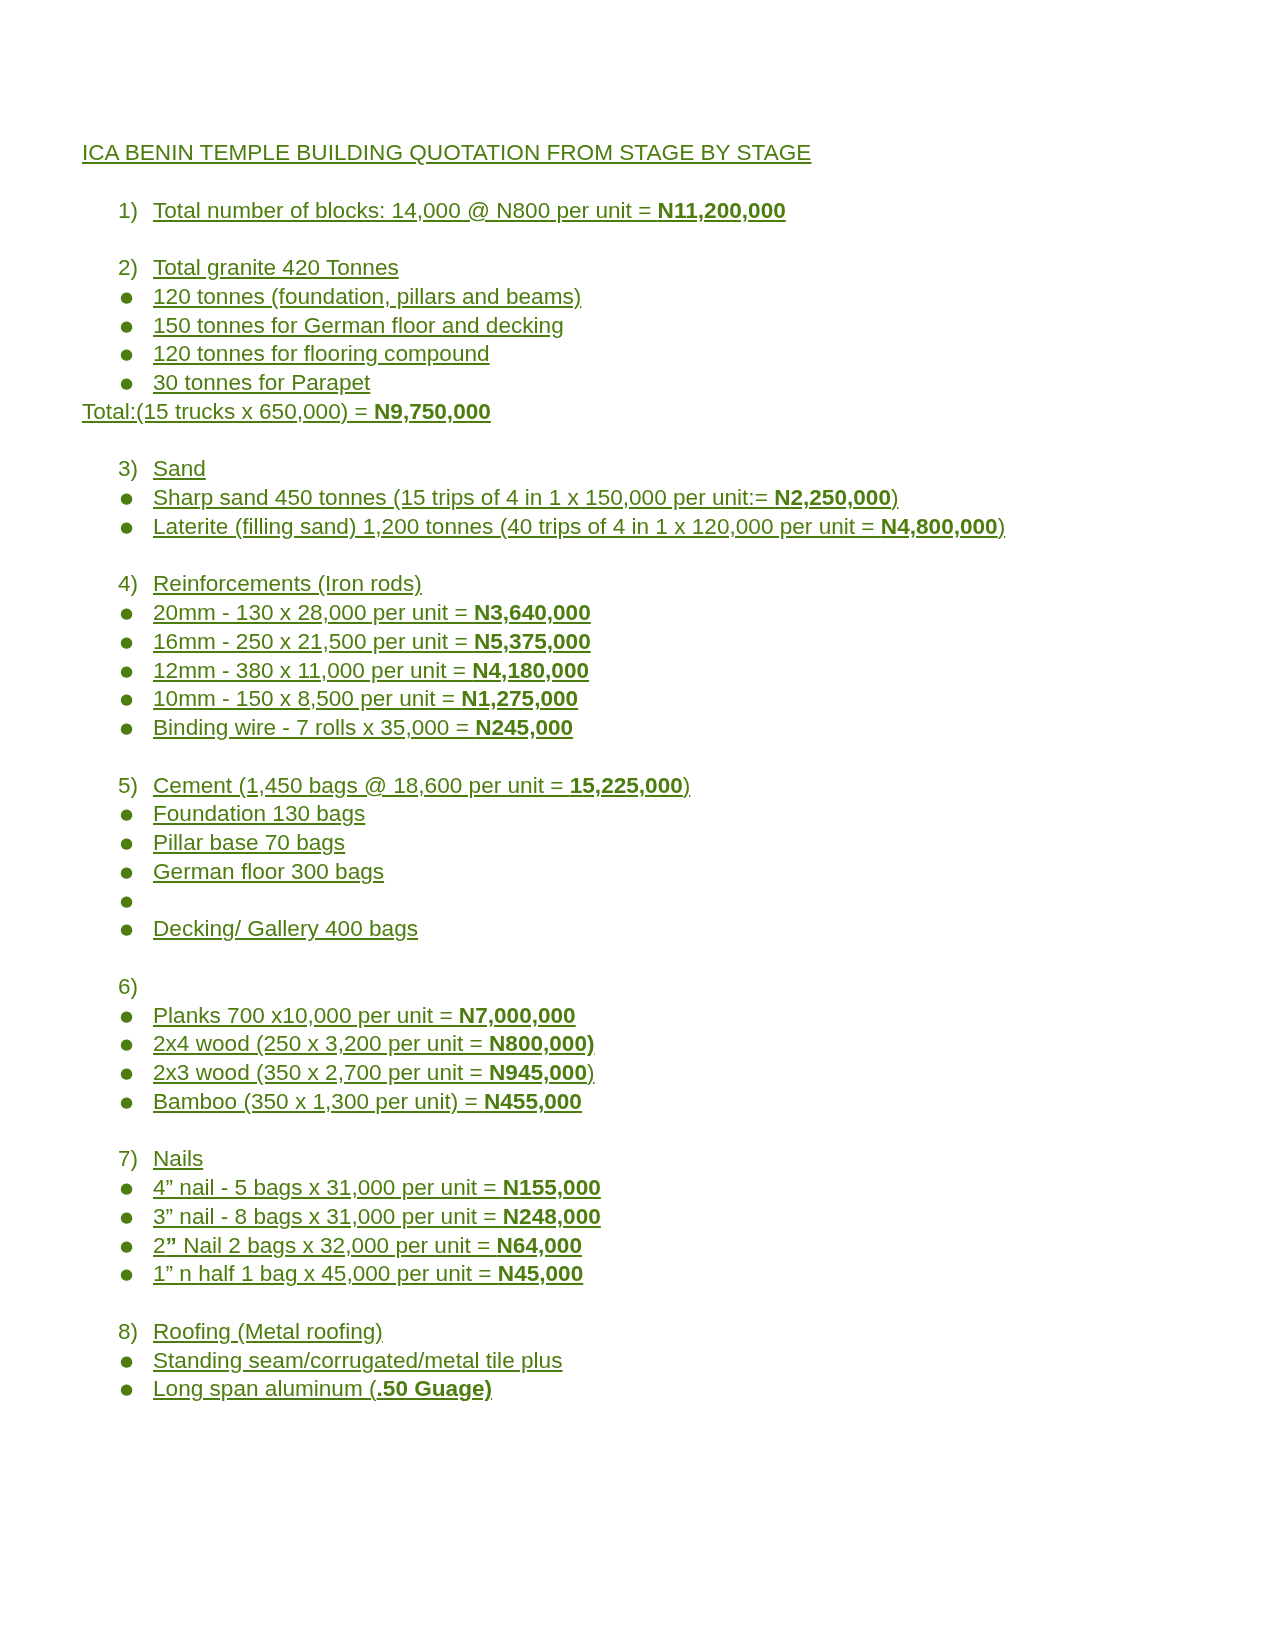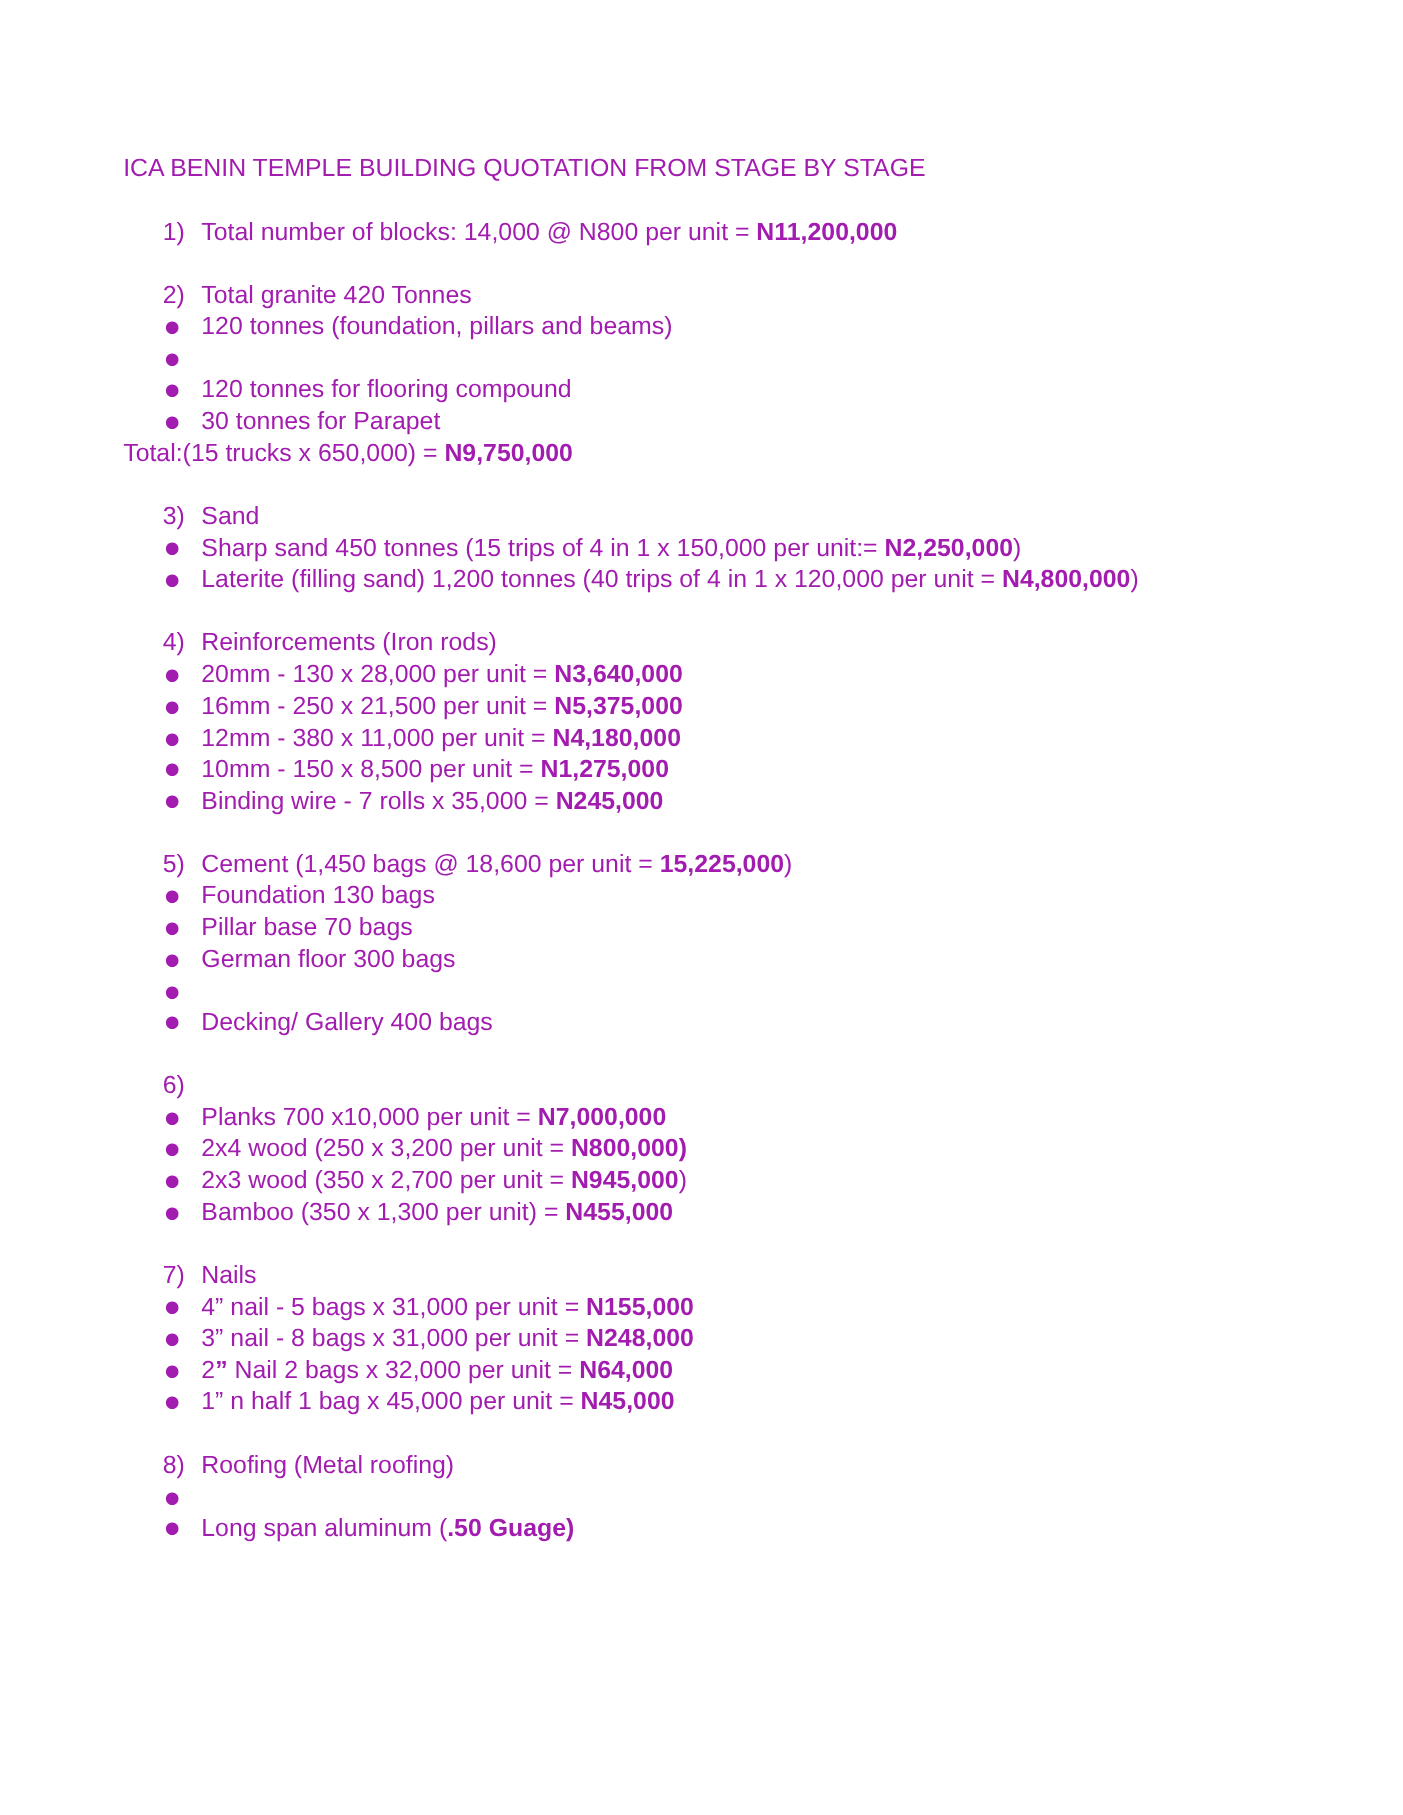--- a/index.html
+++ b/index.html
@@ -6,26 +6,27 @@
     margin: 0;
     padding: 0;
     background: #ffffff;
   }
   .page {
     position: relative;
     width: 1275px;
     height: 1650px;
     box-sizing: border-box;
     background: #ffffff;
-    color: #a21caf;
+    color: #4d7c0f;
     font-family: "Liberation Sans", "DejaVu Sans", sans-serif;
     font-size: 22.6px;
     line-height: 28.75px;
-    padding: 139px 60px 0 112px;
+    padding: 139px 60px 0 82px;
     overflow: hidden;
+    text-decoration: underline;
   }
   .line {
     position: relative;
     height: 28.75px;
     white-space: pre;
   }
   .line.blank {  }
   .line.title {  }
   .line.indented { padding-left: 71px; }
   .marker-num {
@@ -47,21 +48,21 @@
 <body>
 
 <div class="page">
   <div class="line title">ICA BENIN TEMPLE BUILDING QUOTATION FROM STAGE BY STAGE</div>
   <div id="doc-lines">
       <div class="line blank"></div>
       <div class="line indented"><span class="marker-num">1)</span><span>Total number of blocks: 14,000 @ N800 per unit = </span><span class="bold">N11,200,000</span></div>
       <div class="line blank"></div>
       <div class="line indented"><span class="marker-num">2)</span><span>Total granite 420 Tonnes</span></div>
       <div class="line indented"><span class="marker-bullet">●</span><span>120 tonnes (foundation, pillars and beams)</span></div>
-      <div class="line indented"><span class="marker-bullet">●</span></div>
+      <div class="line indented"><span class="marker-bullet">●</span><span>150 tonnes for German floor and decking</span></div>
       <div class="line indented"><span class="marker-bullet">●</span><span>120 tonnes for flooring compound</span></div>
       <div class="line indented"><span class="marker-bullet">●</span><span>30 tonnes for Parapet</span></div>
       <div class="line"><span>Total:(15 trucks x 650,000) = </span><span class="bold">N9,750,000</span></div>
       <div class="line blank"></div>
       <div class="line indented"><span class="marker-num">3)</span><span>Sand</span></div>
       <div class="line indented"><span class="marker-bullet">●</span><span>Sharp sand 450 tonnes (15 trips of 4 in 1 x 150,000 per unit:= </span><span class="bold">N2,250,000</span><span>)</span></div>
       <div class="line indented"><span class="marker-bullet">●</span><span>Laterite (filling sand) 1,200 tonnes (40 trips of 4 in 1 x 120,000 per unit = </span><span class="bold">N4,800,000</span><span>)</span></div>
       <div class="line blank"></div>
       <div class="line indented"><span class="marker-num">4)</span><span>Reinforcements (Iron rods)</span></div>
       <div class="line indented"><span class="marker-bullet">●</span><span>20mm - 130 x 28,000 per unit = </span><span class="bold">N3,640,000</span></div>
@@ -83,16 +84,16 @@
       <div class="line indented"><span class="marker-bullet">●</span><span>2x3 wood (350 x 2,700 per unit = </span><span class="bold">N945,000</span><span>)</span></div>
       <div class="line indented"><span class="marker-bullet">●</span><span>Bamboo (350 x 1,300 per unit) = </span><span class="bold">N455,000</span></div>
       <div class="line blank"></div>
       <div class="line indented"><span class="marker-num">7)</span><span>Nails</span></div>
       <div class="line indented"><span class="marker-bullet">●</span><span>4” nail - 5 bags x 31,000 per unit = </span><span class="bold">N155,000</span></div>
       <div class="line indented"><span class="marker-bullet">●</span><span>3” nail - 8 bags x 31,000 per unit = </span><span class="bold">N248,000</span></div>
       <div class="line indented"><span class="marker-bullet">●</span><span>2</span><span class="bold">”</span><span> Nail 2 bags x 32,000 per unit = </span><span class="bold">N64,000</span></div>
       <div class="line indented"><span class="marker-bullet">●</span><span>1” n half 1 bag x 45,000 per unit = </span><span class="bold">N45,000</span></div>
       <div class="line blank"></div>
       <div class="line indented"><span class="marker-num">8)</span><span>Roofing (Metal roofing)</span></div>
-      <div class="line indented"><span class="marker-bullet">●</span></div>
+      <div class="line indented"><span class="marker-bullet">●</span><span>Standing seam/corrugated/metal tile plus</span></div>
       <div class="line indented"><span class="marker-bullet">●</span><span>Long span aluminum (</span><span class="bold">.50 Guage)</span></div>
     </div>
 </div>
 
 </body></html>

